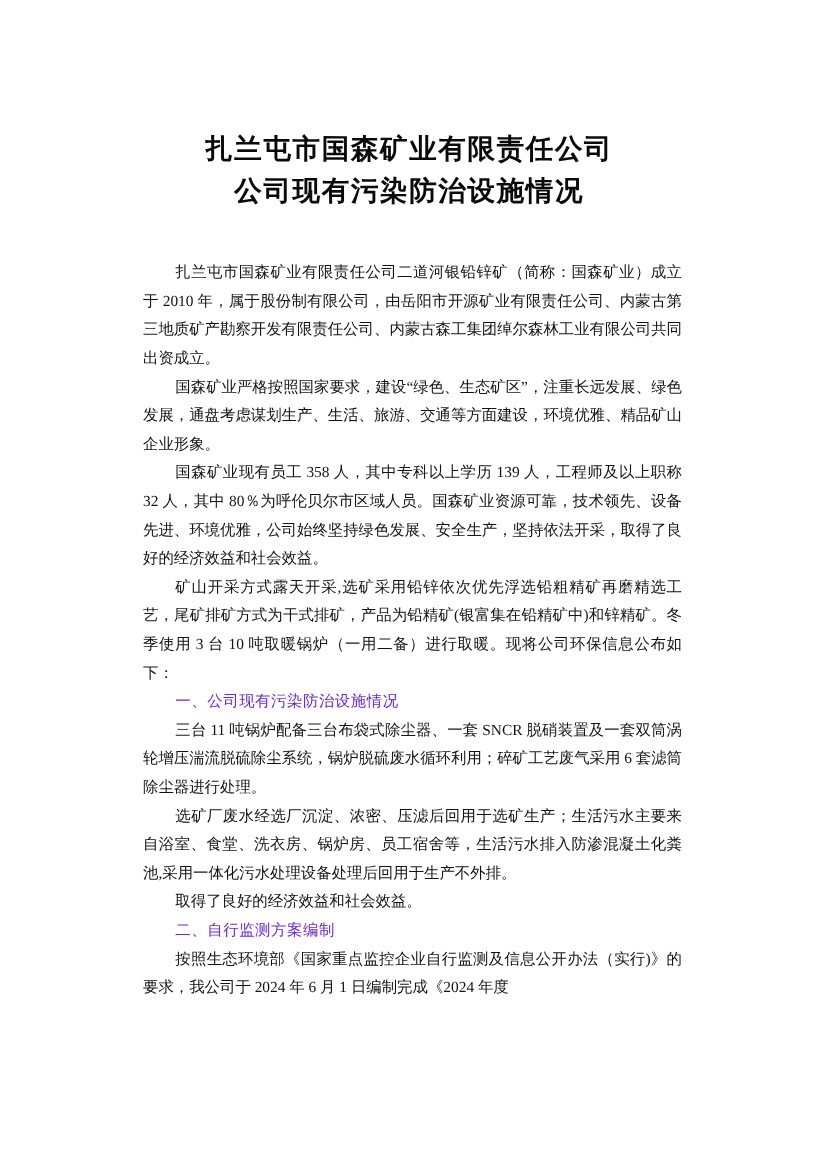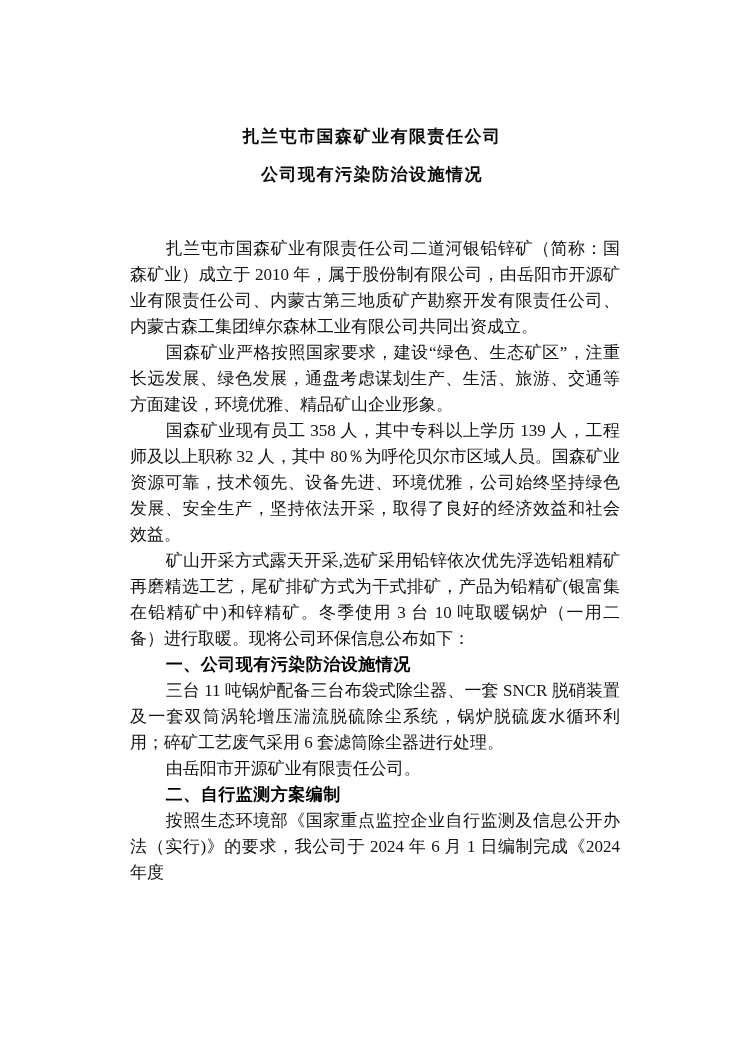--- a/index.html
+++ b/index.html
@@ -15,62 +15,63 @@
     overflow: hidden;
     font-family: "Liberation Serif", "DejaVu Serif", serif;
     color: #121212;
   }
   .doc-title {
     position: absolute;
     top: 118px;
     left: 127px;
     width: 490px;
     text-align: center;
-    font-size: 17px;
+    font-size: 25px;
     font-weight: bold;
     line-height: 38px;
     letter-spacing: 1.5px;
     color: #0a0a0a;
   }
   .doc-body {
     position: absolute;
     top: 236px;
     left: 130px;
     width: 490px;
-    font-size: 17px;
+    font-size: 14px;
     line-height: 26px;
     text-align: justify;
     text-justify: inter-ideograph;
   }
   .doc-body p {
     margin: 0;
     padding: 0;
     text-indent: 2.1em;
   }
   .doc-body p.section-heading {
-    font-weight: bold;
+    font-weight: normal;
     letter-spacing: 0.5px;
-    color: #000000;
+    color: #6d28d9;
   }
 </style>
 </head>
 <body>
 
 <div class="page">
 
   <div class="doc-title">
     <div>扎兰屯市国森矿业有限责任公司</div>
     <div>公司现有污染防治设施情况</div>
   </div>
 
   <div class="doc-body">
     <p>扎兰屯市国森矿业有限责任公司二道河银铅锌矿（简称：国森矿业）成立于 2010 年，属于股份制有限公司，由岳阳市开源矿业有限责任公司、内蒙古第三地质矿产勘察开发有限责任公司、内蒙古森工集团绰尔森林工业有限公司共同出资成立。</p>
     <p>国森矿业严格按照国家要求，建设“绿色、生态矿区”，注重长远发展、绿色发展，通盘考虑谋划生产、生活、旅游、交通等方面建设，环境优雅、精品矿山企业形象。</p>
     <p>国森矿业现有员工 358 人，其中专科以上学历 139 人，工程师及以上职称 32 人，其中 80％为呼伦贝尔市区域人员。国森矿业资源可靠，技术领先、设备先进、环境优雅，公司始终坚持绿色发展、安全生产，坚持依法开采，取得了良好的经济效益和社会效益。</p>
     <p>矿山开采方式露天开采,选矿采用铅锌依次优先浮选铅粗精矿再磨精选工艺，尾矿排矿方式为干式排矿，产品为铅精矿(银富集在铅精矿中)和锌精矿。冬季使用 3 台 10 吨取暖锅炉（一用二备）进行取暖。现将公司环保信息公布如下：</p>
     <p class="section-heading">一、公司现有污染防治设施情况</p>
     <p>三台 11 吨锅炉配备三台布袋式除尘器、一套 SNCR 脱硝装置及一套双筒涡轮增压湍流脱硫除尘系统，锅炉脱硫废水循环利用；碎矿工艺废气采用 6 套滤筒除尘器进行处理。</p>
-    <p>由岳阳市开源矿业有限责任公司。</p>
+    <p>选矿厂废水经选厂沉淀、浓密、压滤后回用于选矿生产；生活污水主要来自浴室、食堂、洗衣房、锅炉房、员工宿舍等，生活污水排入防渗混凝土化粪池,采用一体化污水处理设备处理后回用于生产不外排。</p>
+    <p>取得了良好的经济效益和社会效益。</p>
     <p class="section-heading">二、自行监测方案编制</p>
     <p>按照生态环境部《国家重点监控企业自行监测及信息公开办法（实行)》的要求，我公司于 2024 年 6 月 1 日编制完成《2024 年度</p>
   </div>
 
 </div>
 
 </body></html>

